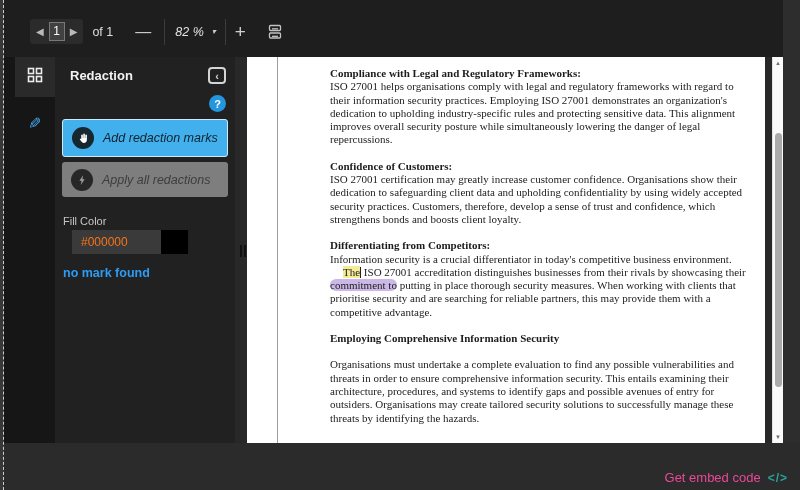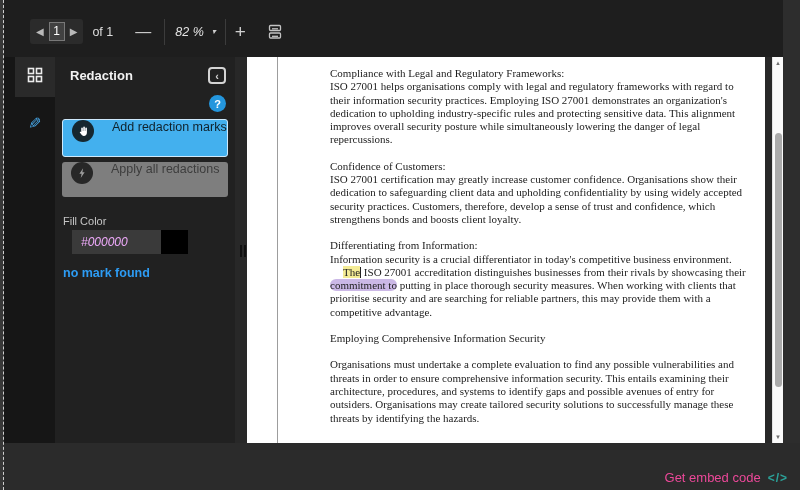--- a/index.html
+++ b/index.html
@@ -36,46 +36,46 @@
   .rail-tab.active { background:#2a2a2a; }
   .pen-glyph { color:#46a7e8; font-size:16px; transform:scaleX(-1); display:inline-block; }
 
   
   .panel { position:absolute; left:55px; top:57px; width:180px; height:386px; background:#212121; }
   .panel-title { position:absolute; left:15px; top:11px; color:#f2f2f2; font-size:13px; font-weight:bold; }
   .collapse-btn { position:absolute; right:9px; top:10px; width:18px; height:17px; border:2px solid #d4d4d4; border-radius:4px;
                   color:#d4d4d4; font-size:11px; font-weight:bold; display:flex; align-items:center; justify-content:center; cursor:pointer; }
   .help-btn { position:absolute; right:9px; top:38px; width:17px; height:17px; border-radius:50%; background:#2496dd;
               color:#fff; font-size:11px; font-weight:bold; display:flex; align-items:center; justify-content:center; cursor:pointer; }
-  .p-btn { position:absolute; left:7px; width:166px; border-radius:3px; display:flex; align-items:flex-start; gap:18px; padding-left:9px; cursor:pointer; }
+  .p-btn { position:absolute; left:7px; width:166px; border-radius:3px; display:flex; align-items:center; gap:9px; padding-left:9px; cursor:pointer;font-style:italic; }
   .btn-add { top:62px; height:38px; background:#43b0ee; border:1px solid #cfe9fb; }
   .btn-add .circ { background:#16272f; }
   .btn-add .p-btn-label { color:#10222b; }
   .btn-apply { top:105px; height:35px; background:#7e7e7e; }
   .btn-apply .circ { background:#272727; }
   .btn-apply .p-btn-label { color:#3d3d3d; }
   .circ { width:22px; height:22px; border-radius:50%; display:flex; align-items:center; justify-content:center; flex:none; }
   .p-btn-label { font-size:12.5px; }
   .fill-label { position:absolute; left:8px; top:158px; color:#c6c6c6; font-size:11px; }
   .color-row { position:absolute; left:17px; top:173px; display:flex; }
-  .color-input { width:89px; height:24px; background:#3a3a3a; border:none; outline:none; color:#f0abfc;
-                 font-style:italic; font-size:12px; padding-left:9px; font-family:"Liberation Sans",sans-serif; }
+  .color-input { width:89px; height:24px; background:#3a3a3a; border:none; outline:none; color:#f97316;
+                 font-size:12px; padding-left:9px; font-family:"Liberation Sans",sans-serif; }
   .color-swatch { width:27px; height:24px; background:#000; cursor:pointer; }
   .status-text { position:absolute; left:8px; top:209px; color:#2d9cf4; font-size:12.5px; font-weight:bold; }
   .resize-grip { position:absolute; left:240px; top:243px; width:8px; height:16px; z-index:5; display:flex; gap:2px; align-items:center; cursor:col-resize; }
   .resize-grip i { display:block; width:2px; height:12px; background:#101010; }
 
   
   .viewer { position:absolute; left:235px; top:57px; width:548px; height:386px; background:#282828; }
   .page { position:absolute; left:12px; top:0; width:518px; height:386px; background:#ffffff; overflow:hidden; cursor:text; }
   .page-edge { position:absolute; left:30px; top:0; bottom:0; width:1px; background:#9d9d9d; }
   .doc { position:absolute; left:83px; top:10px; width:426px; color:#1c1c1c;
          font-family:"Liberation Serif", serif; font-size:11px; line-height:13.3px; }
   .doc-section { margin-bottom:13px; }
-  .doc-h { font-weight:normal; }
+  .doc-h { font-weight:bold; }
   .hl-yellow { background:#f4ec96;margin-left:13px; }
   .hl-purple { background:#cbb8e6;border-radius:6px; }
   .caret { display:inline-block; width:1px; height:11px; background:#222; vertical-align:-2px; }
   .scrollbar { position:absolute; right:0; top:0; width:11px; height:386px; background:#fafafa; border-left:1px solid #e3e3e3; }
   .sb-arrow { position:absolute; left:0; right:0; text-align:center; color:#6f6f6f; font-size:6px; cursor:pointer; }
   .sb-up { top:3px; } .sb-down { bottom:3px; }
   .sb-thumb { position:absolute; left:2px; width:7px; top:76px; height:254px; background:#ababab; border-radius:4px; cursor:grab; }
 
   
   .footer { position:absolute; left:4px; right:0; top:443px; height:47px; background:#2b2b2b; }
@@ -182,21 +182,21 @@
           <div class="doc-h">Compliance with Legal and Regulatory Frameworks:</div>
           <div>ISO 27001 helps organisations comply with legal and regulatory frameworks with regard to their information security practices. Employing ISO 27001 demonstrates an organization's dedication to upholding industry-specific rules and protecting sensitive data. This alignment improves overall security posture while simultaneously lowering the danger of legal repercussions.</div>
         </div>
 
         <div class="doc-section">
           <div class="doc-h">Confidence of Customers:</div>
           <div>ISO 27001 certification may greatly increase customer confidence. Organisations show their dedication to safeguarding client data and upholding confidentiality by using widely accepted security practices. Customers, therefore, develop a sense of trust and confidence, which strengthens bonds and boosts client loyalty.</div>
         </div>
 
         <div class="doc-section">
-          <div class="doc-h">Differentiating from Information:</div>
+          <div class="doc-h">Differentiating from Competitors:</div>
           <div><span>Information security is a crucial differentiator in today's competitive business environment. </span><span class="hl-yellow">The</span><span class="caret"></span><span> ISO 27001 accreditation distinguishes businesses from their rivals by showcasing their </span><span class="hl-purple">commitment to</span><span> putting in place thorough security measures. When working with clients that prioritise security and are searching for reliable partners, this may provide them with a competitive advantage.</span></div>
         </div>
 
         <div class="doc-section">
           <div class="doc-h">Employing Comprehensive Information Security</div>
         </div>
 
         <div class="doc-section">
           <div>Organisations must undertake a complete evaluation to find any possible vulnerabilities and threats in order to ensure comprehensive information security. This entails examining their architecture, procedures, and systems to identify gaps and possible avenues of entry for outsiders. Organisations may create tailored security solutions to successfully manage these threats by identifying the hazards.</div>
         </div>

